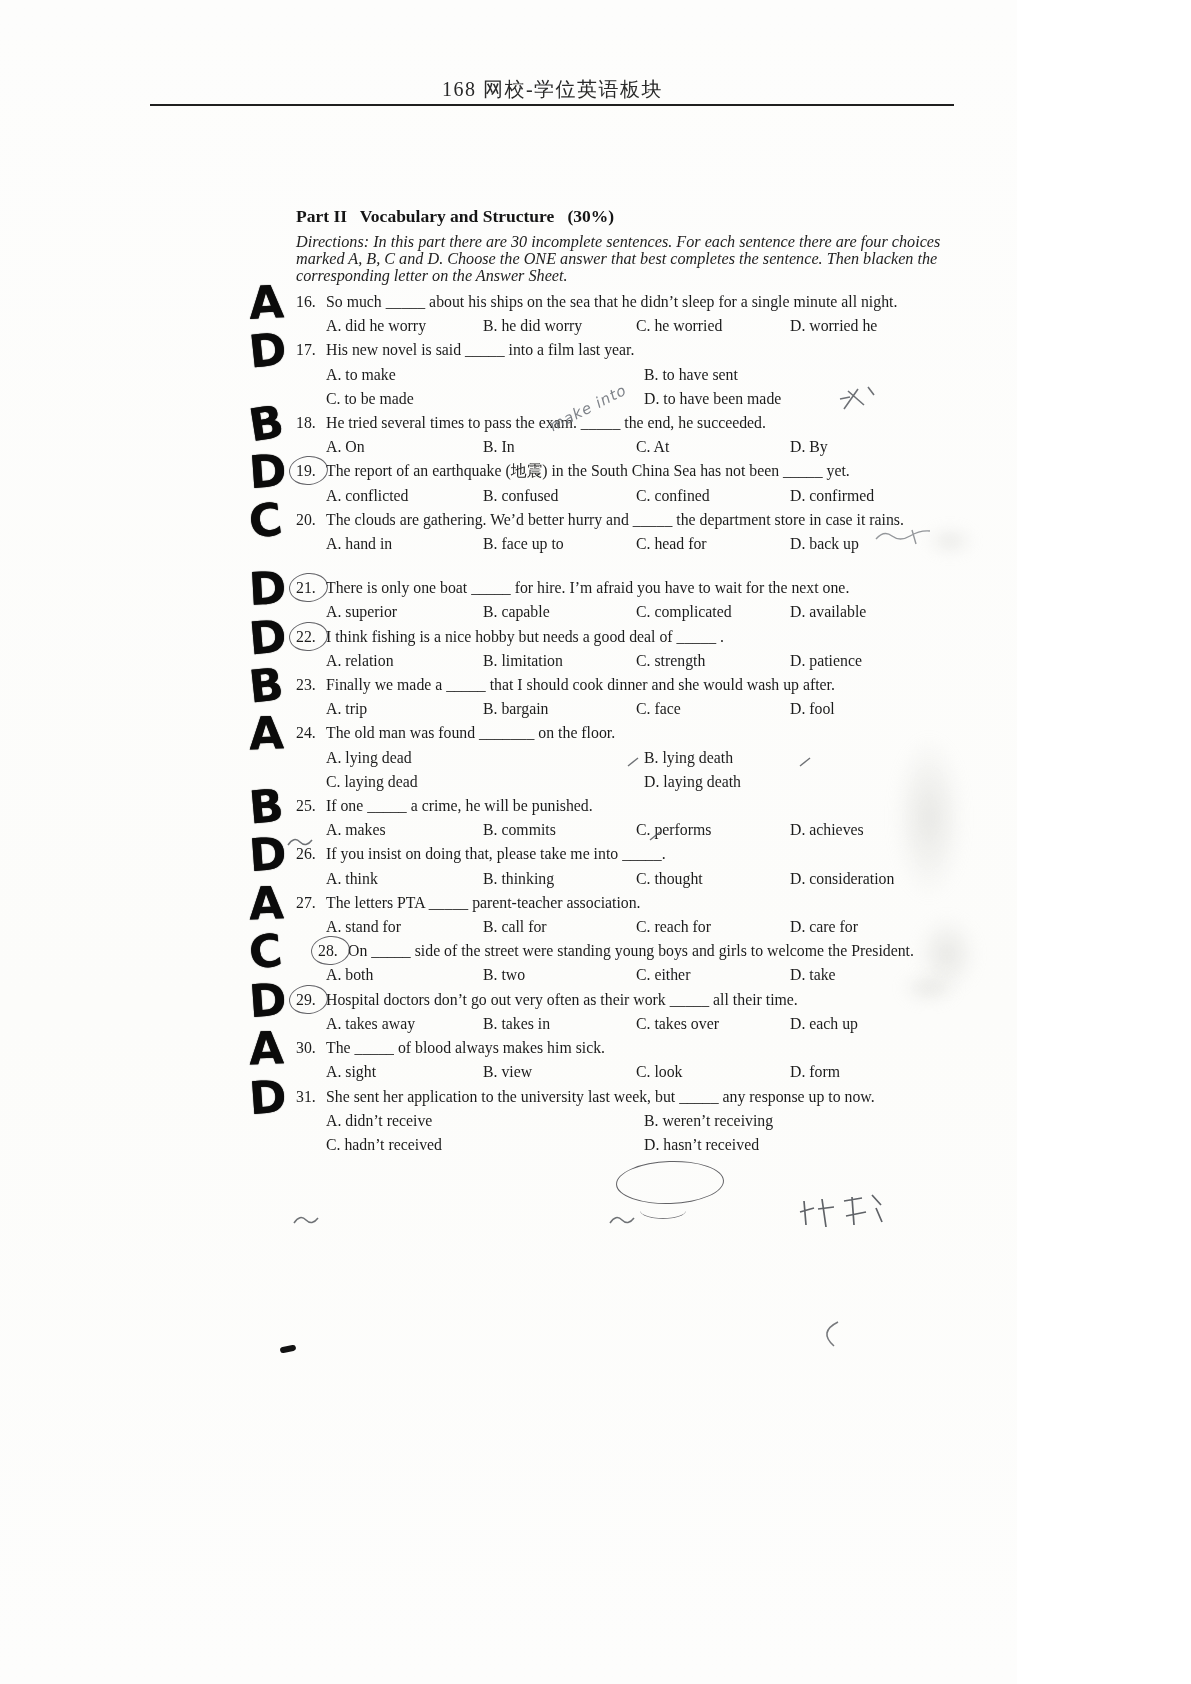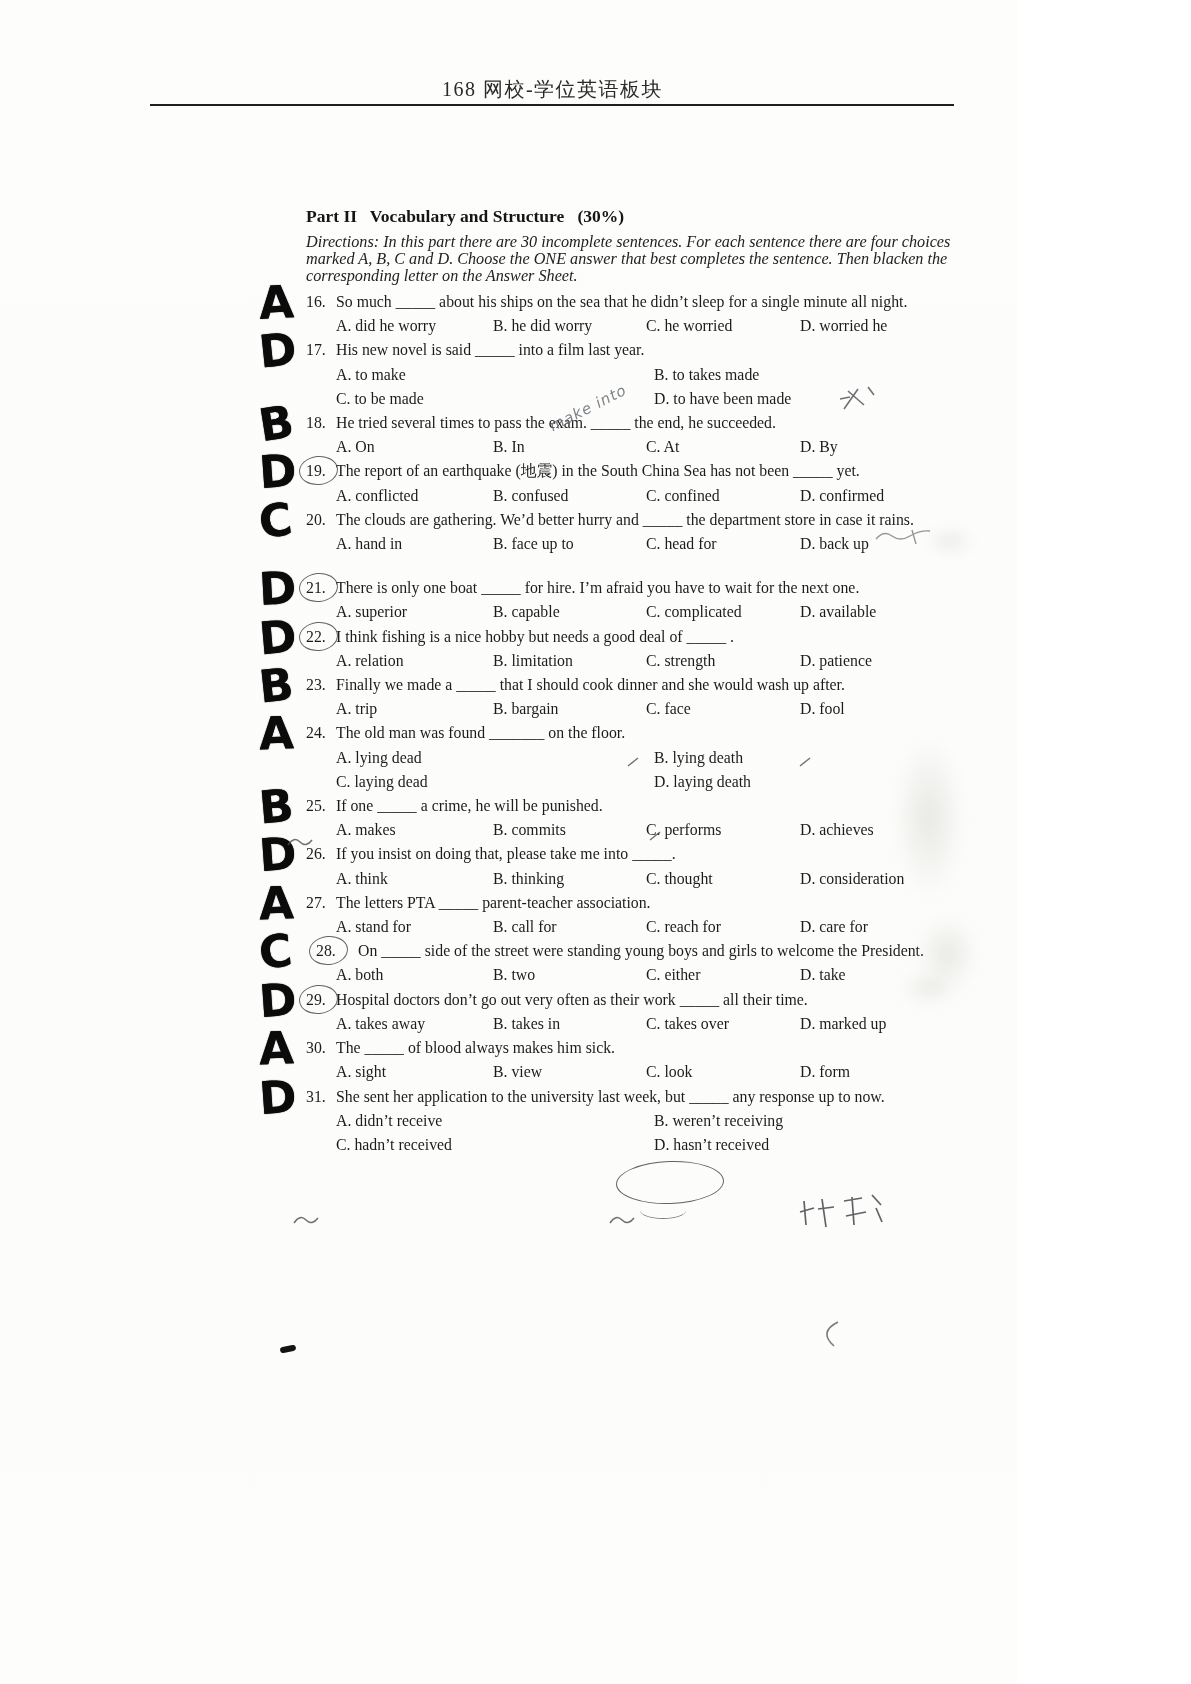--- a/index.html
+++ b/index.html
@@ -11,31 +11,31 @@
   }
   .page{position:relative;width:1017px;height:1684px;overflow:hidden;
     background:linear-gradient(180deg,#fdfdfc 0%,#fcfcfa 60%,#fdfdfc 100%);}
 
   
   .header-title{position:absolute;top:76px;left:150px;width:805px;text-align:center;
     font-size:20px;letter-spacing:1.5px;color:#2a2a2a;}
   .header-rule{position:absolute;top:104px;left:150px;width:804px;height:2px;background:#1f1f1f;}
 
   
-  .content{position:absolute;left:306px;top:206px;width:662px;}
+  .content{position:absolute;left:296px;top:206px;width:662px;}
   .section-title{font-weight:bold;font-size:17.5px;white-space:pre-wrap;margin-bottom:7px;color:#151515;}
   .directions{font-style:italic;font-size:16.2px;line-height:17px;width:650px;margin-bottom:5px;color:#222;}
 
   .question{position:relative;line-height:24.2px;font-size:15.8px;}
   .q-line{display:flex;justify-content:flex-end;}
   .q-num{flex:0 0 30px;position:relative;}
   .q-num.circled::after{content:"";position:absolute;left:-7px;top:-3px;width:37px;height:27px;
     border:1.7px solid rgba(60,60,66,.8);border-radius:50%;transform:rotate(-6deg);}
   .q-text{flex:1;}
-  .q-28 .q-text{flex:0 0 610px;text-align:justify;padding-left:12px;}
+  .q-28 .q-text{flex:0 0 610px;text-align:justify;}
   .q-21{margin-top:20px;}
   .options{display:grid;padding-left:30px;}
   .options.cols-4{grid-template-columns:157px 153px 154px auto;}
   .options.cols-2{grid-template-columns:318px auto;}
   .opt{white-space:nowrap;}
 
   
   .marker{position:absolute;left:-47px;top:-10px;
     font-family:"DejaVu Sans",sans-serif;font-weight:900;font-size:45px;line-height:1;
     color:#0b0b0b;text-shadow:0 0 1px #000;}
@@ -87,21 +87,21 @@
   </div>
 
   <div class="question q-17">
     <span class="marker" style="transform: rotate(-6deg);">D</span>
     <div class="q-line">
       <span class="q-num">17.</span>
       <span class="q-text">His new novel is said _____ into a film last year.</span>
     </div>
     <div class="options cols-2">
             <span class="opt">A. to make</span>
-            <span class="opt">B. to takes made</span>
+            <span class="opt">B. to have sent</span>
             <span class="opt">C. to be made</span>
             <span class="opt">D. to have been made</span>
           </div>
   </div>
 
   <div class="question q-18">
     <span class="marker" style="transform: rotate(-9deg);">B</span>
     <div class="q-line">
       <span class="q-num">18.</span>
       <span class="q-text">He tried several times to pass the exam. _____ the end, he succeeded.</span>
@@ -257,21 +257,21 @@
   <div class="question q-29">
     <span class="marker" style="transform: rotate(-4deg);">D</span>
     <div class="q-line">
       <span class="q-num circled">29.</span>
       <span class="q-text">Hospital doctors don’t go out very often as their work _____ all their time.</span>
     </div>
     <div class="options cols-4">
             <span class="opt">A. takes away</span>
             <span class="opt">B. takes in</span>
             <span class="opt">C. takes over</span>
-            <span class="opt">D. marked up</span>
+            <span class="opt">D. each up</span>
           </div>
   </div>
 
   <div class="question q-30">
     <span class="marker" style="transform: rotate(-2deg);">A</span>
     <div class="q-line">
       <span class="q-num">30.</span>
       <span class="q-text">The _____ of blood always makes him sick.</span>
     </div>
     <div class="options cols-4">

